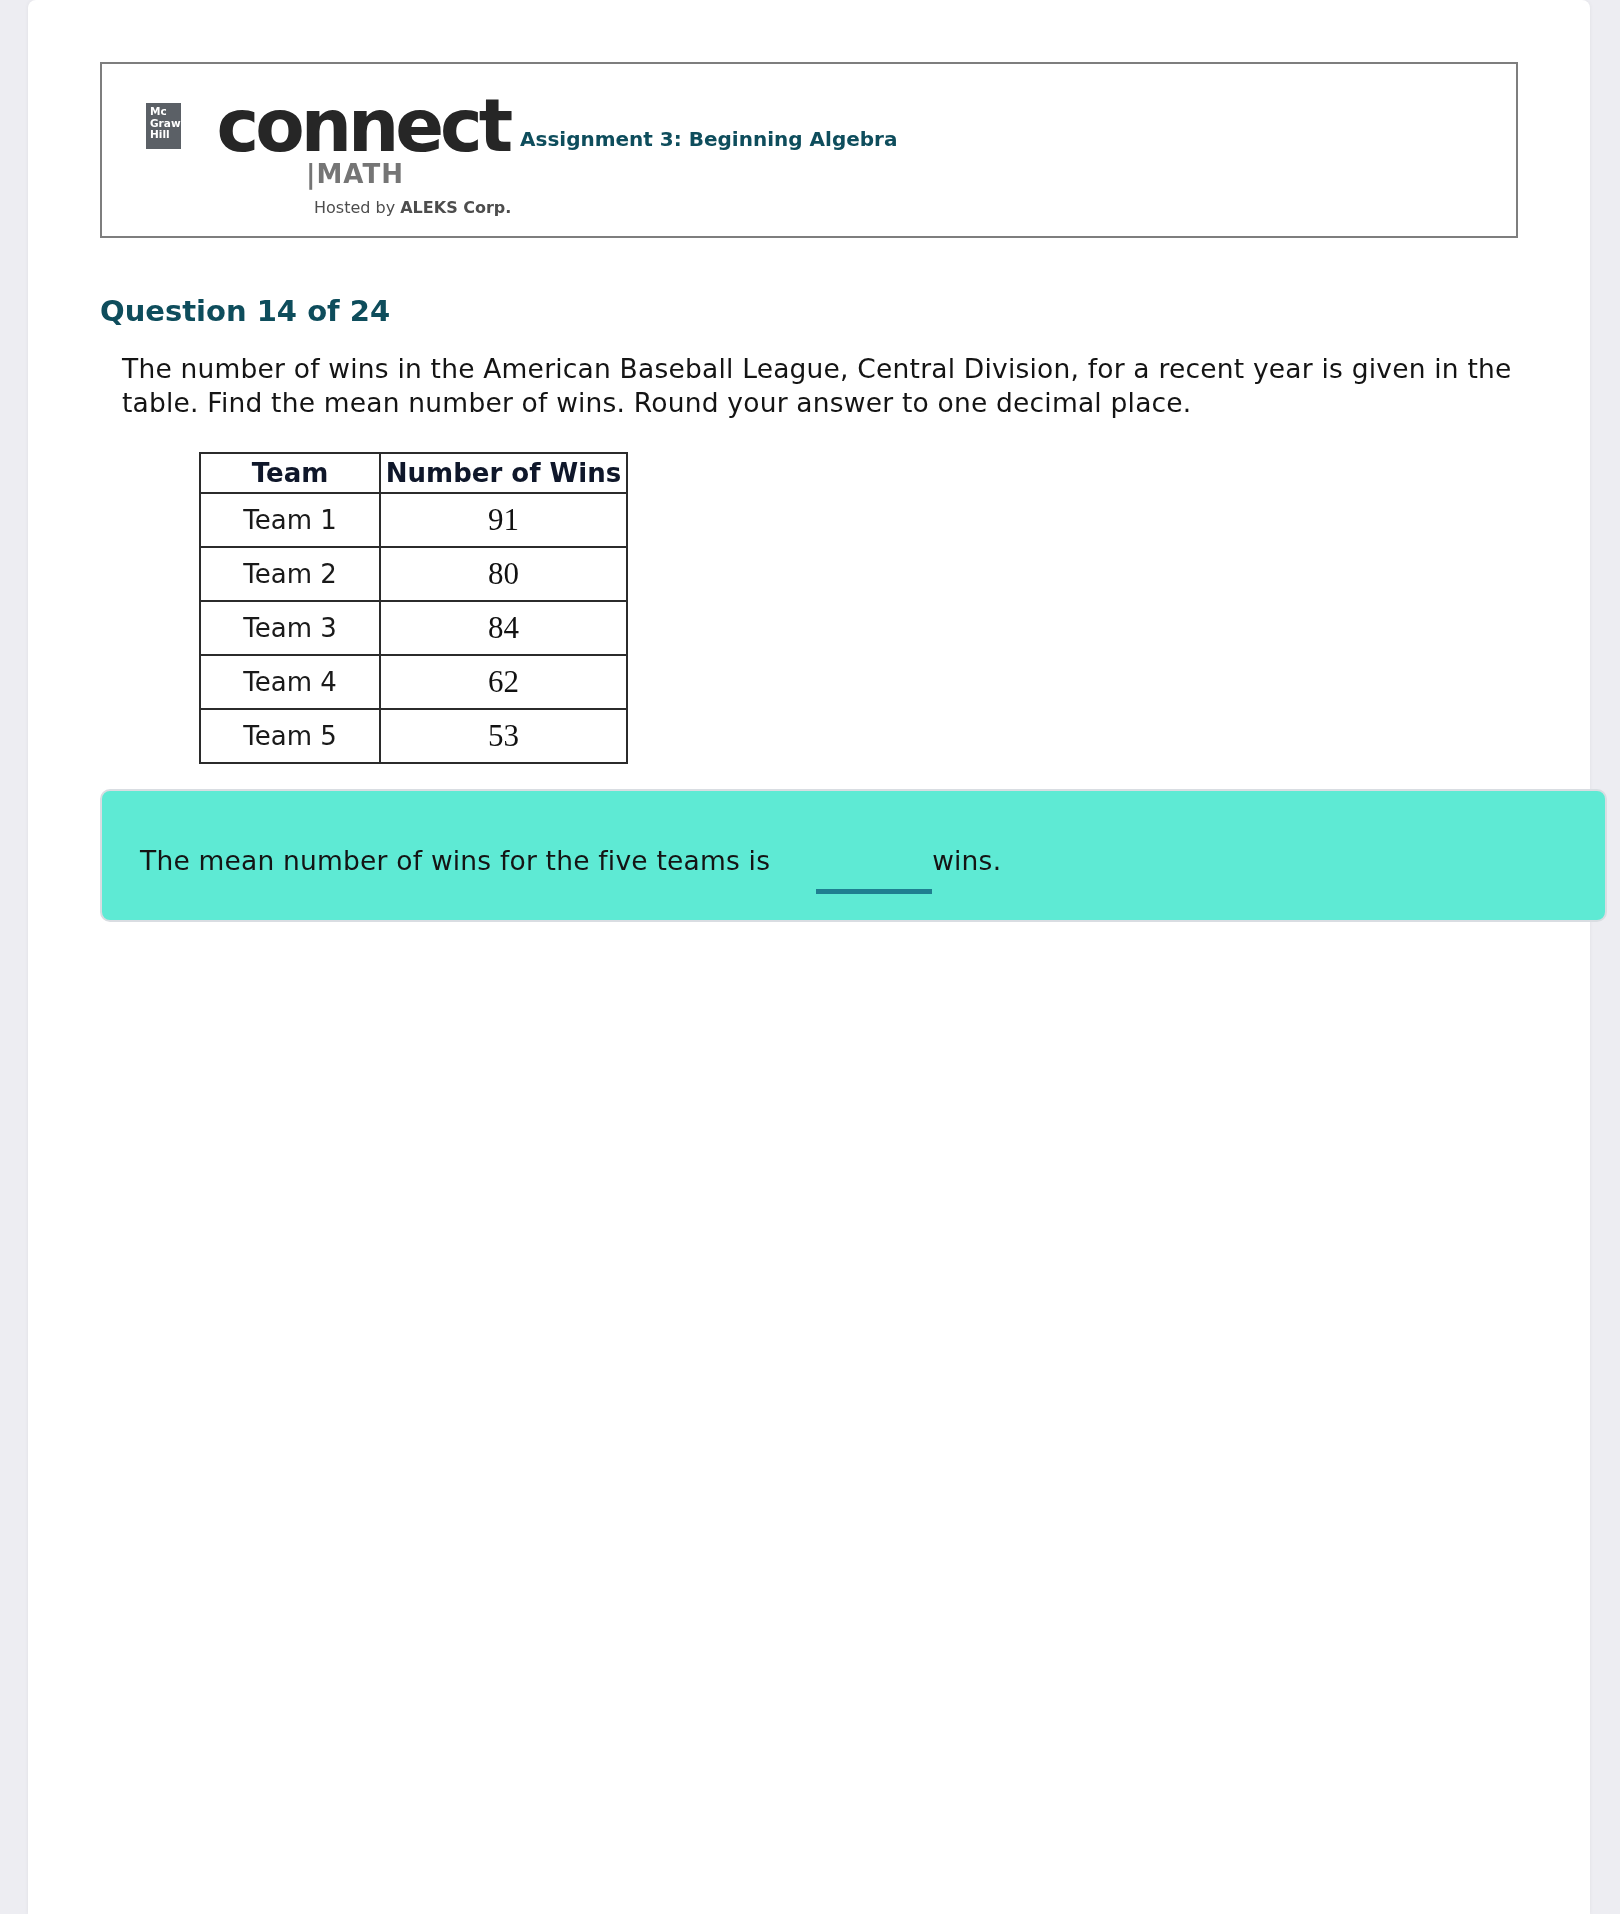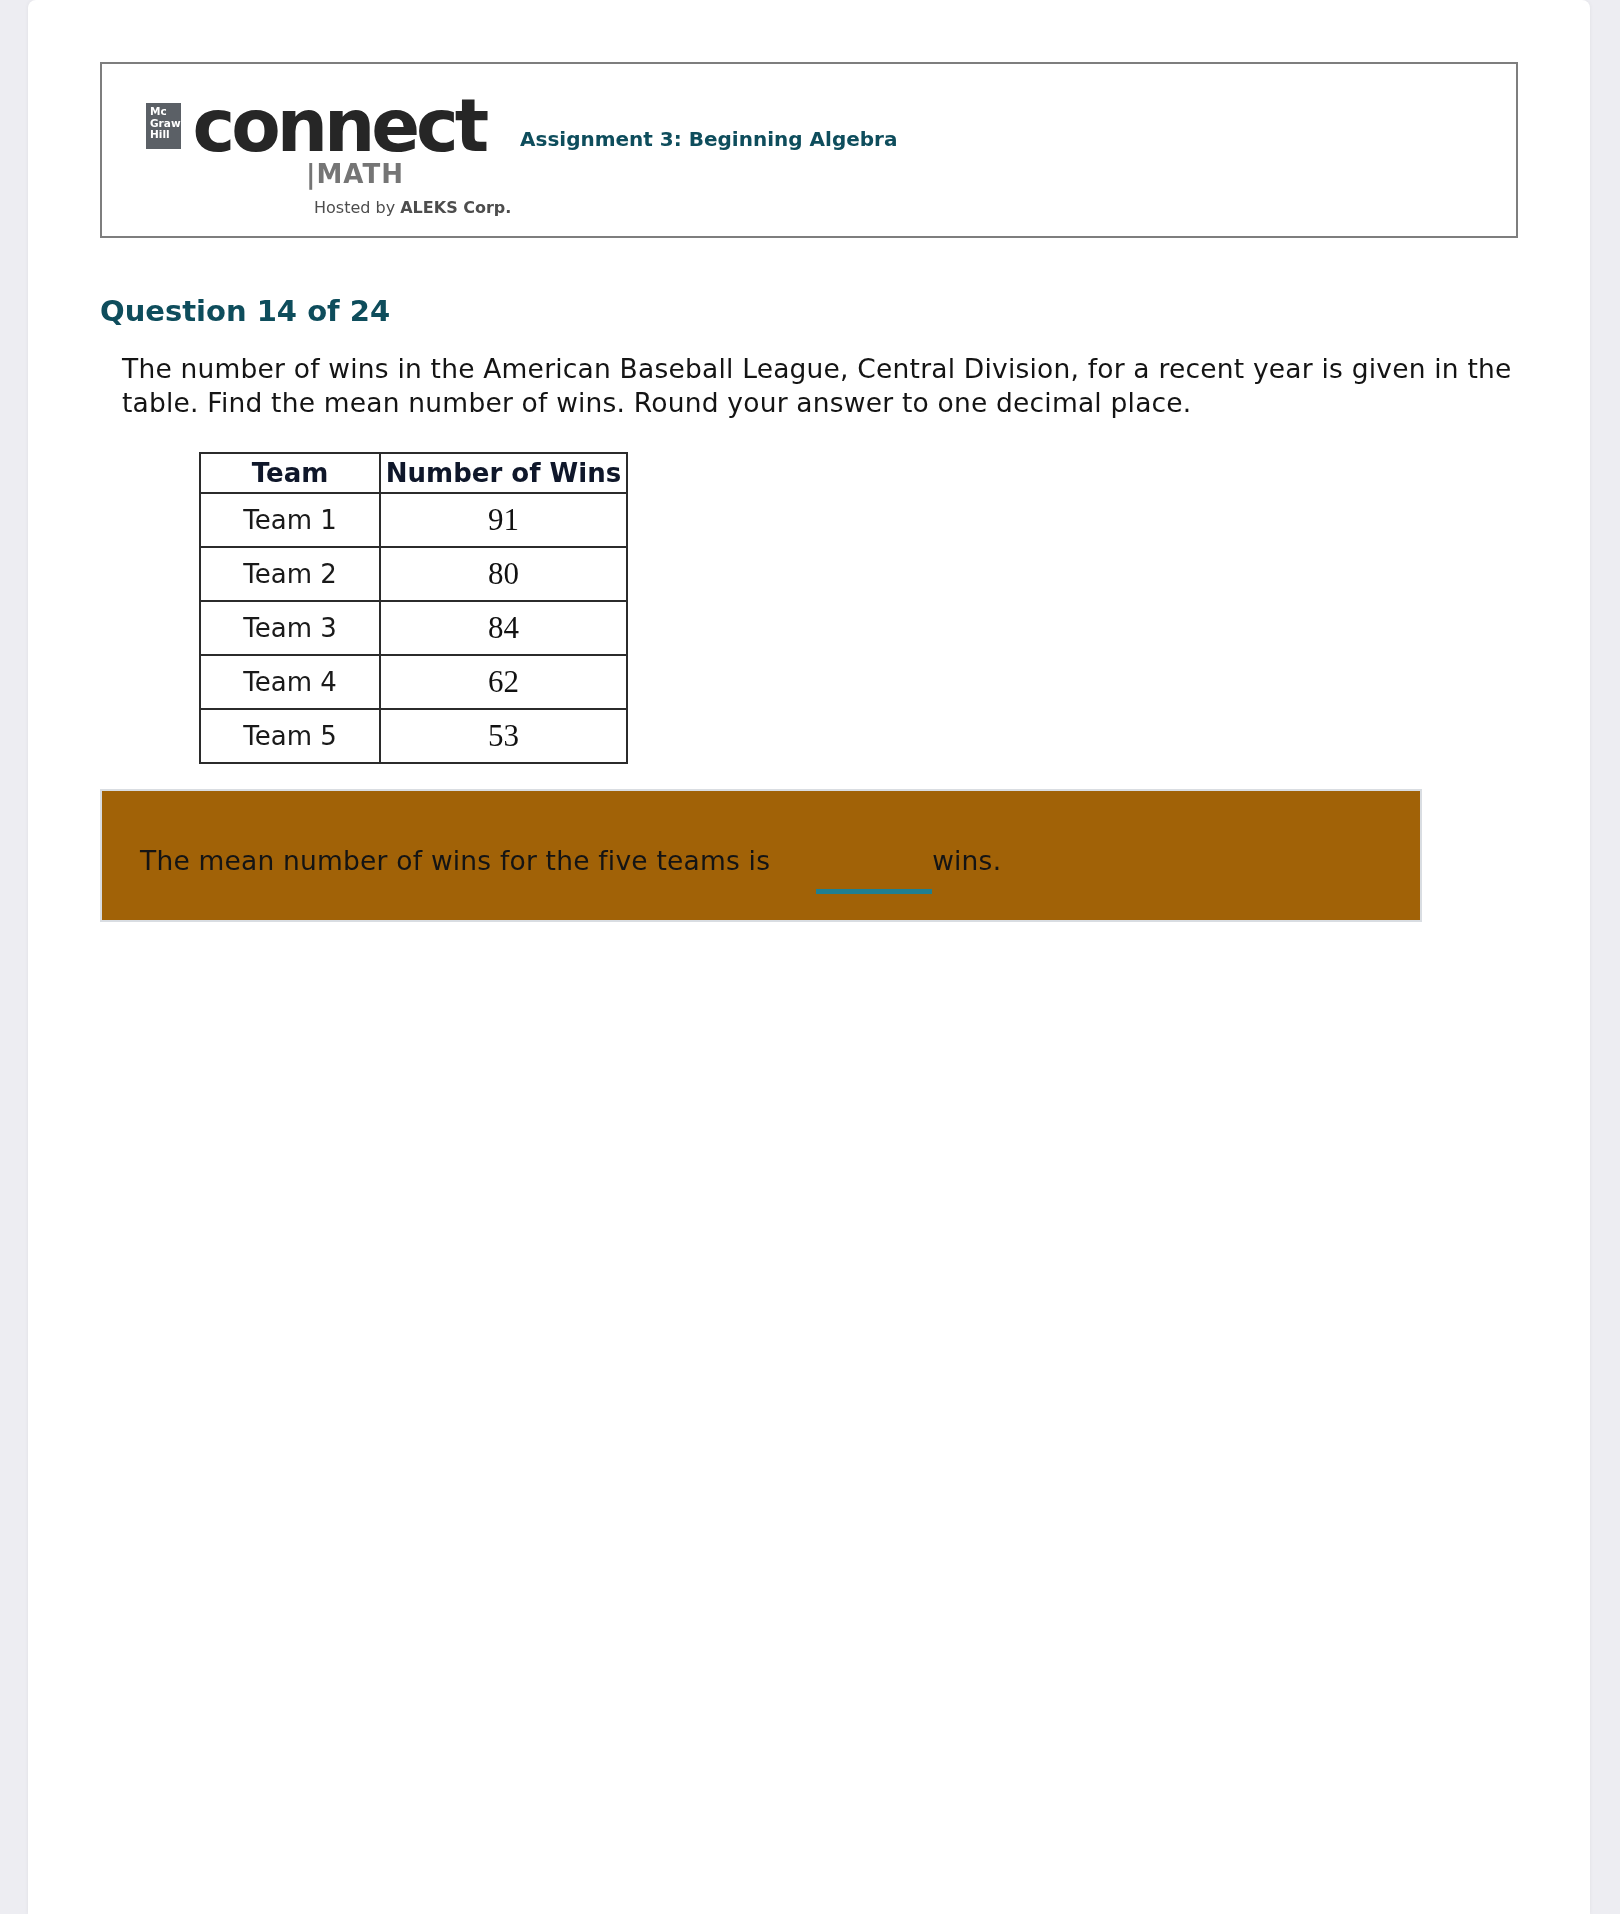--- a/index.html
+++ b/index.html
@@ -39,20 +39,21 @@
   .logo-block {
     position: absolute;
     left: 44px;
     top: 30px;
     width: 330px;
     height: 130px;
   }
   .logo-row {
     display: flex;
     align-items: center;
+    gap: 24px;
   }
   .mgh-square {
     width: 38px;
     height: 46px;
     background: #5b6066;
     color: #ffffff;
     font-size: 10.5px;
     font-weight: bold;
     line-height: 1.1;
     padding: 3px 0 0 4px;
@@ -144,25 +145,25 @@
     font-size: 31px;
     color: #111111;
     font-family: "Liberation Serif", "DejaVu Serif", serif;
   }
 
   
   .answer-box {
     position: absolute;
     left: 72px;
     top: 789px;
-    width: 1322px;
+    width: 1507px;
     height: 133px;
     border: 2px solid #d9dde2;
-    border-radius: 0;
-    background: #a16207;
+    border-radius: 10px;
+    background: #5eead4;
     box-sizing: border-box;
     display: flex;
     align-items: center;
   }
   .answer-line {
     display: flex;
     align-items: baseline;
     margin-left: 38px;
     font-size: 26.5px;
     color: #141414;

